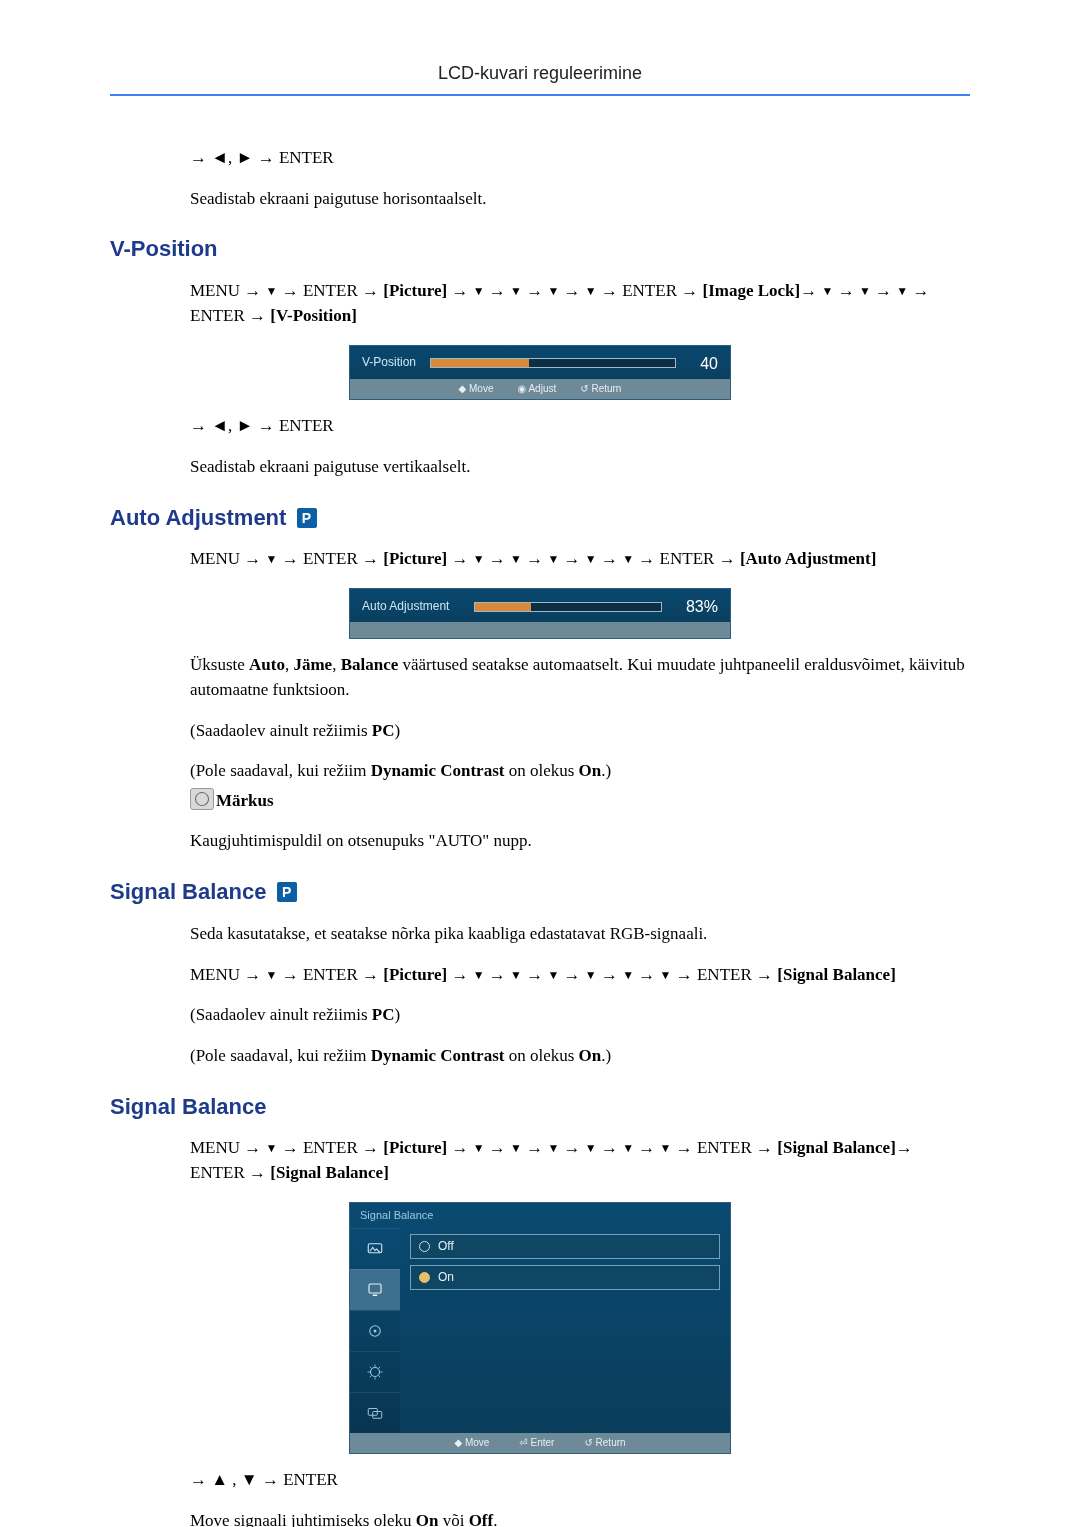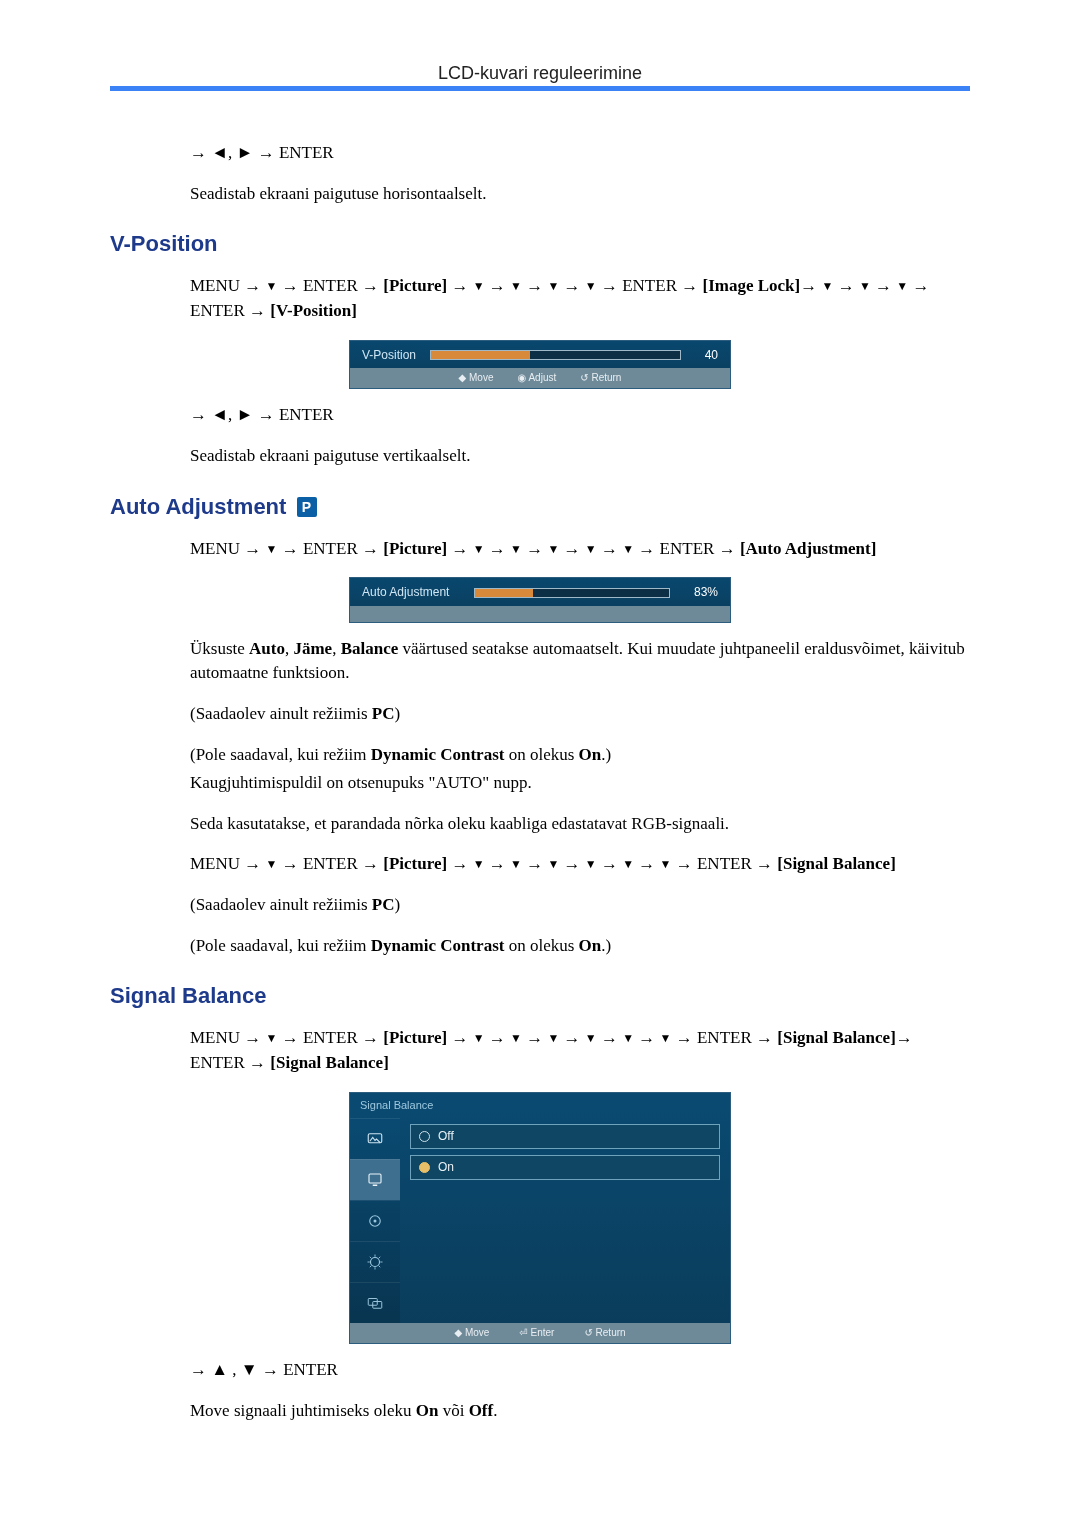--- a/index.html
+++ b/index.html
@@ -15,21 +15,22 @@
     width: 1080px;
     min-height: 1527px;
     box-sizing: border-box;
     padding: 60px 110px 60px 110px;
     position: relative;
   }
   .header-line {
     text-align: center;
     font-size: 18px;
     color: #222;
-    border-bottom: 5px solid #3b82f6;
+    padding-bottom: 8px;
+    border-bottom: 2px solid #3b82f6;
     margin-bottom: 50px;
   }
   .body-block { margin-left: 80px; margin-bottom: 16px; font-family: Liberation Serif, serif; }
   .h2 {
     color: #1e3a8a;
     font-size: 22px;
     font-weight: bold;
     margin: 22px 0 14px 0;
   }
   .tri { font-size: 12px; vertical-align: 1px; }
@@ -59,21 +60,21 @@
     font-size: 12px; color:#cfe6f4;
   }
   .osd-strip .row1 { display:flex; align-items:center; padding:6px 12px 4px 12px; gap:14px; }
   .osd-strip .lbl { flex: 0 0 auto; font-size:12px; }
   .osd-strip .track {
     flex:1; height:8px; background:#0d2f46; border:1px solid #9fb9c8; position:relative;
   }
   .osd-strip .fill {
     position:absolute; left:0; top:0; bottom:0; background:#d88a3a;
   }
-  .osd-strip .val { flex:0 0 auto; font-size:12px; color:#fff; padding-left:10px;}
+  .osd-strip .val { flex:0 0 auto; font-size:16px; color:#fff; padding-left:10px;}
   .osd-strip .row2 {
     background:#6e8a99; color:#e8eef2; font-size:10px;
     display:flex; justify-content:center; gap:24px; padding:3px 0;
   }
   .osd-strip.auto .row1 .lbl{ min-width:98px; }
 
   
   .osd-panel {
     width: 380px; margin: 8px auto 14px auto;
     background: linear-gradient(#0a4a72,#0a3c59);
@@ -212,24 +213,31 @@
     <span>Üksuste </span><span class="bold-inline">Auto</span><span>, </span><span class="bold-inline">Jäme</span><span>, </span><span class="bold-inline">Balance</span><span> väärtused seatakse automaatselt. Kui muudate juhtpaneelil eraldusvõimet, käivitub automaatne funktsioon.</span>
   </div>
 
   <div class="body-block">
     <span>(Saadaolev ainult režiimis </span><span class="bold-inline">PC</span><span>)</span>
   </div>
 
   <div class="body-block" style="margin-bottom:4px">
     <span>(Pole saadaval, kui režiim </span><span class="bold-inline">Dynamic Contrast</span><span> on olekus </span><span class="bold-inline">On</span><span>.)</span>
   </div>
+  <div class="body-block">
+    <span class="note-icon"></span><span class="bold-inline">Märkus</span>
+  </div>
   <div class="body-block">Kaugjuhtimispuldil on otsenupuks "AUTO" nupp.</div>
 
-
-  <div class="body-block">Seda kasutatakse, et parandada nõrka oleku kaabliga edastatavat RGB-signaali.</div>
+  <div class="h2">
+    <span>Signal Balance</span>
+    <span class="p-badge">P</span>
+  </div>
+
+  <div class="body-block">Seda kasutatakse, et seatakse nõrka pika kaabliga edastatavat RGB-signaali.</div>
 
   <div class="body-block">
     <span>MENU</span>
     <span>→</span>
     <span class="tri">▼</span>
     <span>→</span>
     <span>ENTER</span>
     <span>→</span>
     <span class="bracket">[<span>Picture</span>]</span>
     <span>→</span>

